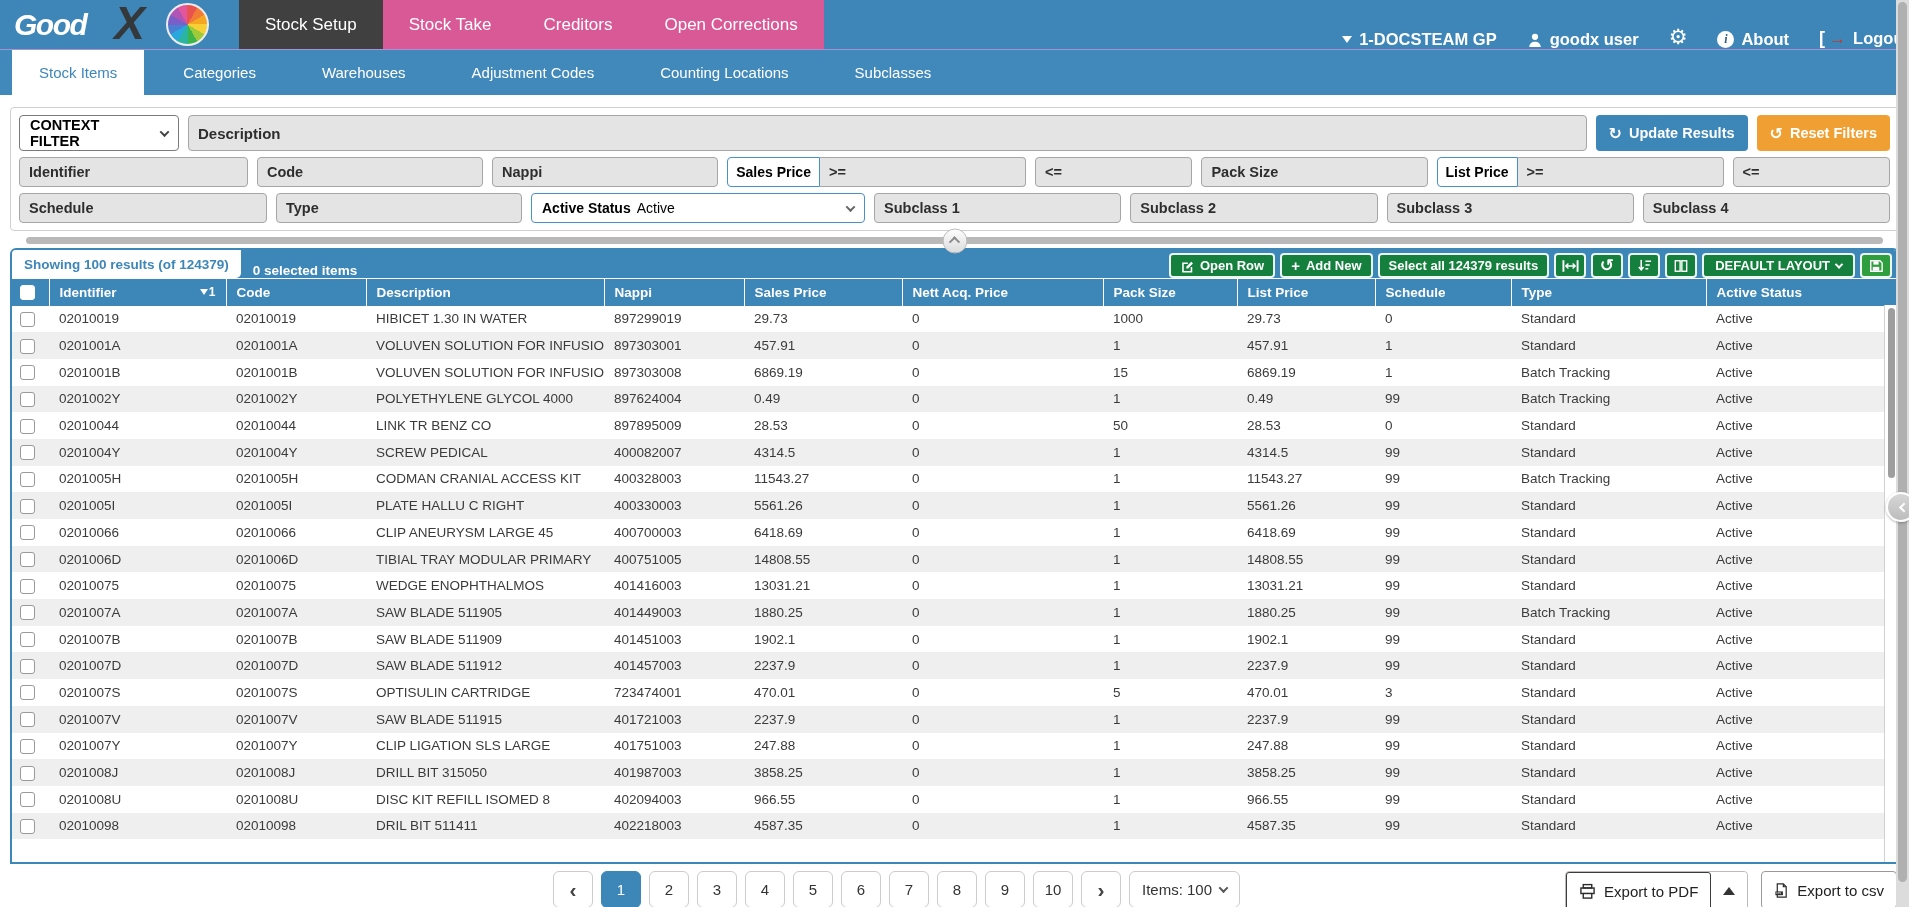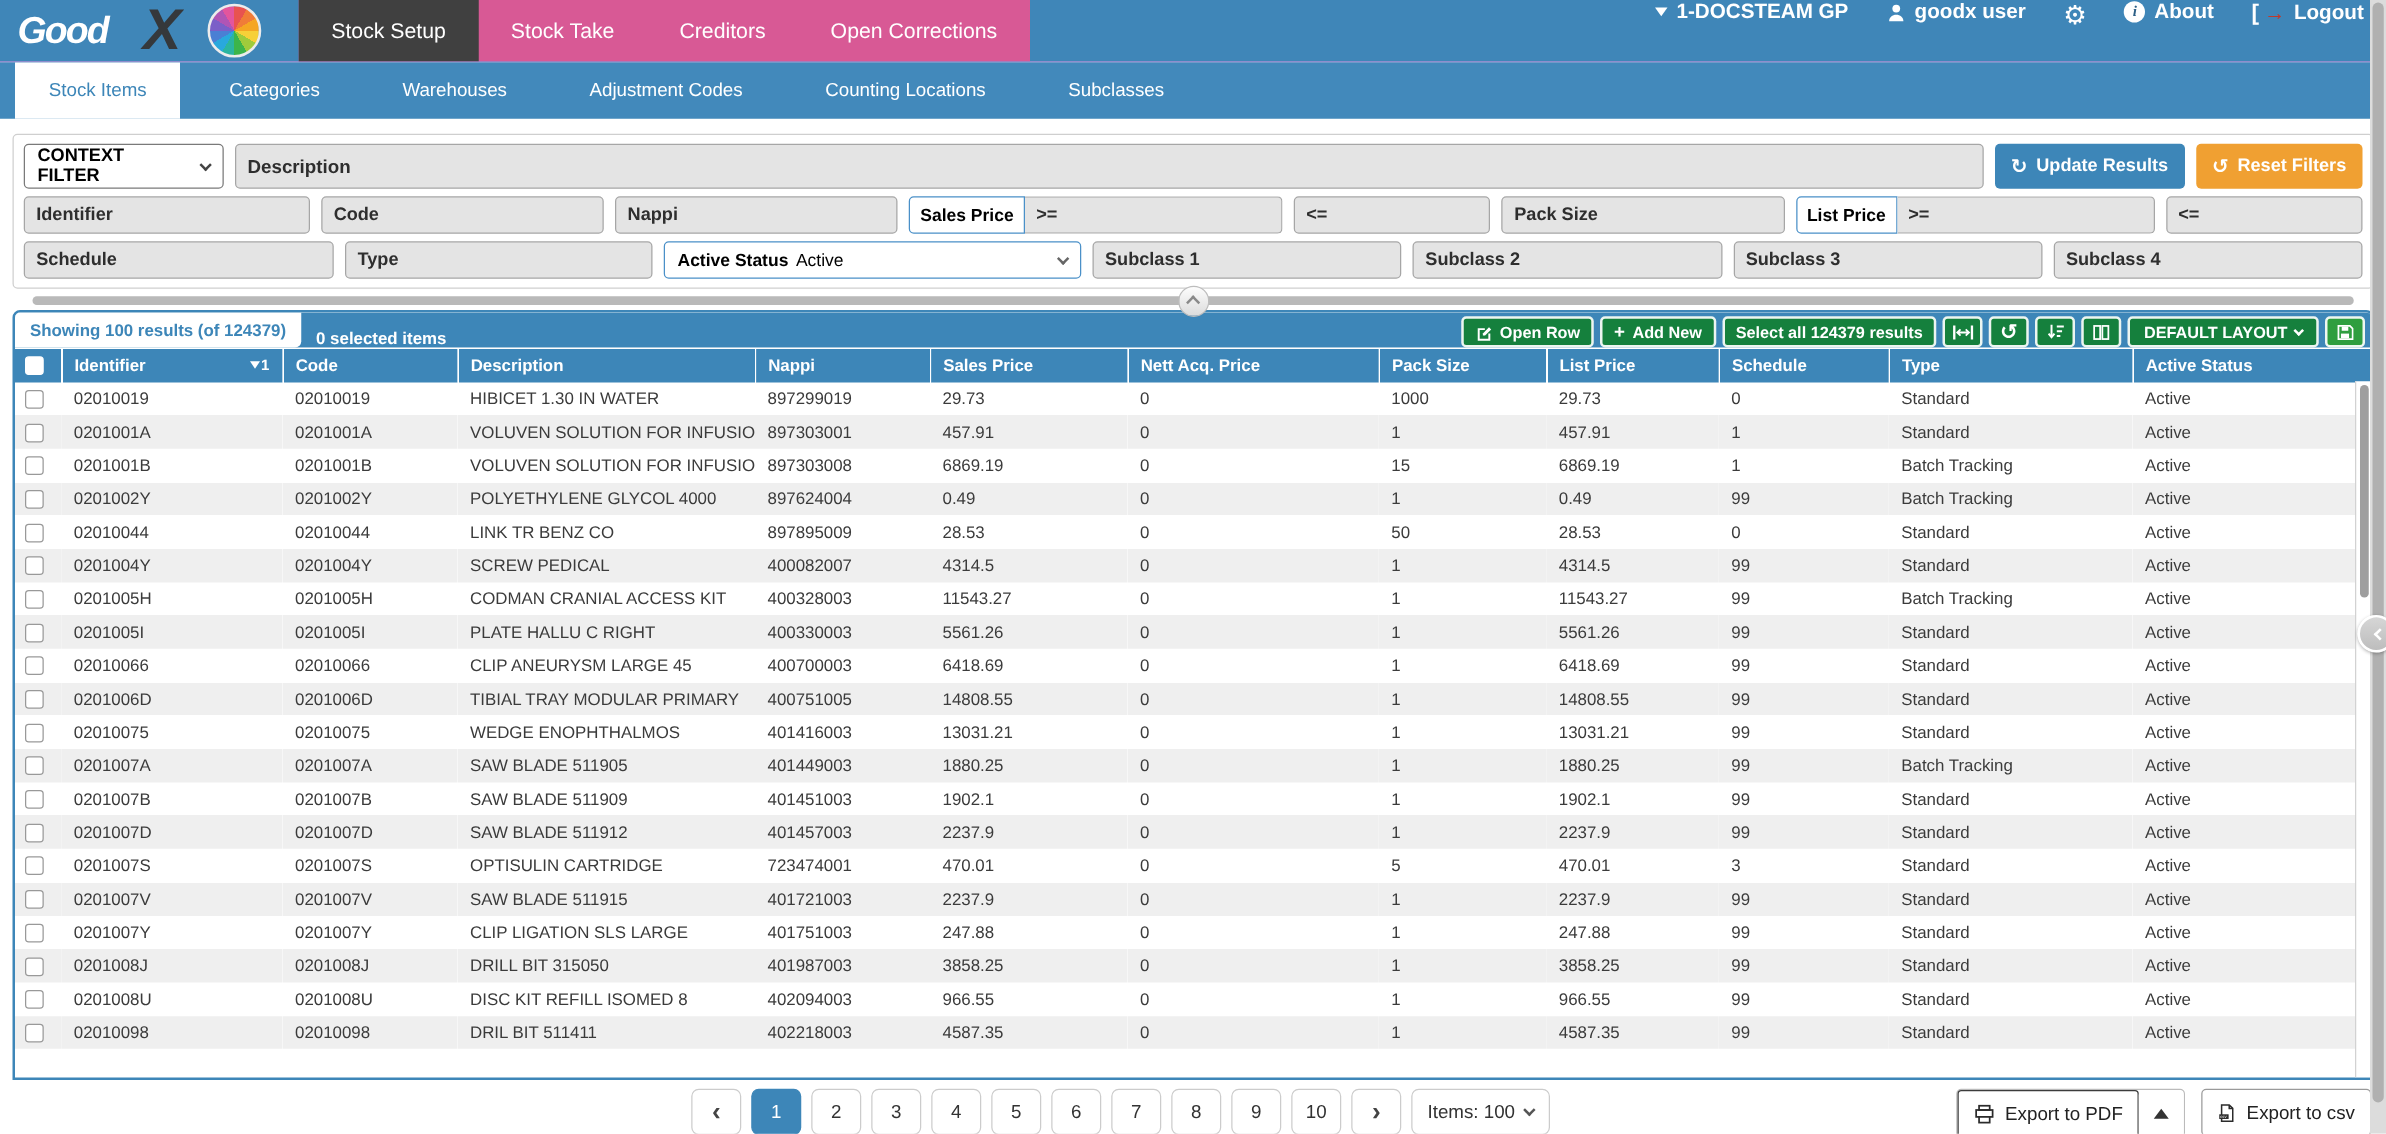--- a/index.html
+++ b/index.html
@@ -13,21 +13,21 @@
   .logo { display:flex; align-items:center; padding:0 10px 0 14px;gap:33px; }
   .logo-good { font-size:30px; font-weight:bold; font-style:italic; letter-spacing:-1.5px; color:#fff; }
   .logo-x { font-size:46px; font-weight:bold; font-style:italic; color:#35383b; margin-left:-5px; margin-top:-4px; line-height:1; }
   .logo-wheel { width:43px; height:43px; border-radius:50%; margin-left:-12px; border:2px solid #ececec;
     background:conic-gradient(#e8534f 0 30deg,#f07c38 30deg 60deg,#f5a623 60deg 90deg,#f7d038 90deg 120deg,
       #9fcb3b 120deg 150deg,#3cb54a 150deg 180deg,#2bb5a0 180deg 210deg,#29a8dd 210deg 240deg,
       #4a7fd4 240deg 270deg,#7b5fc8 270deg 300deg,#b055b5 300deg 330deg,#e3559d 330deg 360deg); }
   .module-tabs { display:flex; background:#d85995; margin-left:20px; }
   .module-tab { padding:0 26px; display:flex; align-items:center; font-size:17px; color:#fff; cursor:pointer; }
   .module-tab.active { background:#404040; }
-  .nav-right { margin-left:auto; display:flex; align-items:flex-start; gap:30px; padding-right:18px;
+  .nav-right { margin-left:auto; display:flex; align-items:flex-end; gap:30px; 
     font-size:16.5px; font-weight:600; }
   .nav-item { display:flex; align-items:center; gap:7px; cursor:pointer; }
   .tri-down { width:0; height:0; border-left:5px solid transparent; border-right:5px solid transparent;
     border-top:7px solid #fff; display:inline-block; }
   .gear-glyph { font-size:21px; font-weight:normal; }
   .circle-i { width:17px; height:17px; border-radius:50%; background:#fff; color:#2c5f86;
     display:inline-flex; align-items:center; justify-content:center; font-size:12px; font-weight:bold;
     font-style:italic; font-family:"Liberation Serif",serif; }
   .logout-bracket { font-weight:bold; font-size:18px; margin-right:-3px; }
   .logout-arrow { color:#c0392b; font-weight:bold; font-size:17px; }

